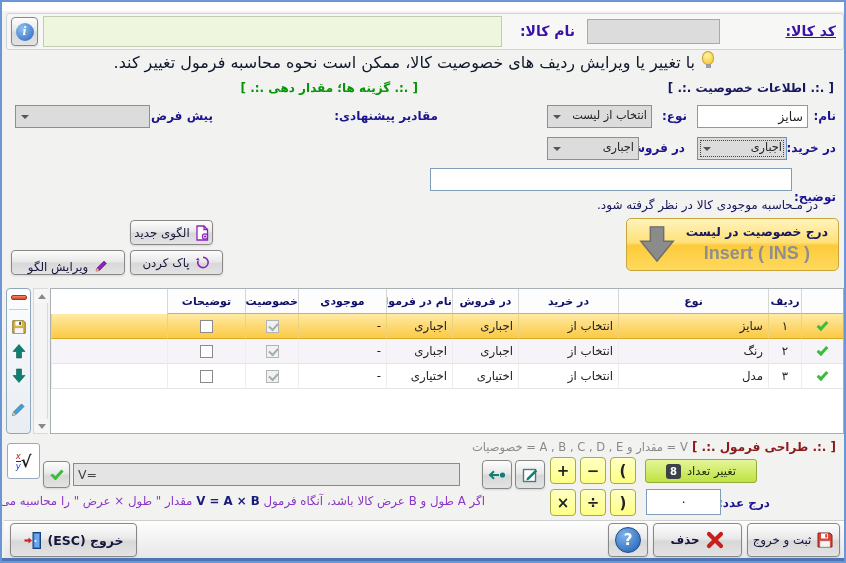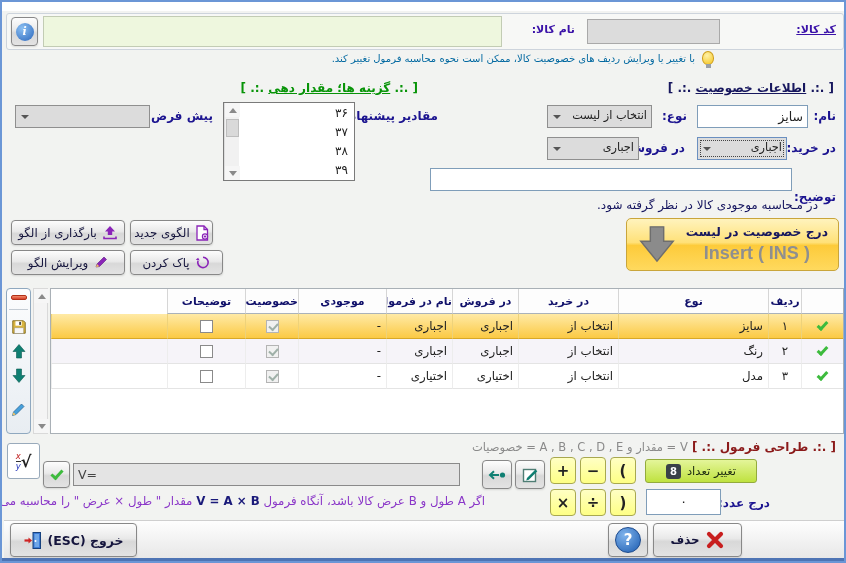--- a/index.html
+++ b/index.html
@@ -4,21 +4,21 @@
 <style>
   html,body{margin:0;padding:0;background:#fff;}
   *{box-sizing:border-box;}
   .win{position:relative;width:846px;height:563px;background:#f2f3f1;border:2px solid #6b96d6;
        font-family:"DejaVu Sans",sans-serif;direction:rtl;overflow:hidden;}
   .abs{position:absolute;}
   .titlestrip{position:absolute;top:0;left:0;right:0;height:9px;background:#ffffff;}
   .bottom-edge{position:absolute;left:0;right:0;bottom:0;height:3px;background:#4e74b4;}
 
   .lbl{position:absolute;white-space:nowrap;font-size:12px;font-weight:700;color:#1c1490;}
-  .lbl-purple{color:#3a12a8;font-size:11px;}
+  .lbl-purple{color:#3a12a8;font-size:14px;}
 
   .panel-top{position:absolute;left:4px;top:11px;width:838px;height:37px;background:#f7f8f6;
              border:1px solid #cdd4dc;border-radius:3px;}
 
   .field{position:absolute;border:1px solid #7f9db9;background:#fff;font-size:12.5px;color:#222;
          padding:2px 4px;line-height:17px;}
   .field-grey{background:#dcdcdc;border-color:#a9a9a9;}
   .field-green{background:#eef7de;border-color:#c2ccb4;}
   .combo{position:absolute;background:#dcdcdc;border:1px solid #8f8f8f;font-size:11.3px;color:#222;
          padding:3px 4px 0 18px;text-align:right;}
@@ -34,30 +34,30 @@
 
   .infobtn{left:9px;top:15px;width:27px;height:29px;}
   .circle-i{width:18px;height:18px;border-radius:50%;
             background:radial-gradient(circle at 35% 30%,#8cc0f2,#2a66bc);
             color:#fff;font:italic 700 11px "DejaVu Serif",serif;display:flex;align-items:center;justify-content:center;}
   .helpcircle{width:26px;height:26px;border-radius:50%;
               background:radial-gradient(circle at 35% 30%,#7fb3ec,#1d5cb0);
               border:1px solid #1c4a8e;color:#fff;font-size:15px;font-weight:700;
               display:flex;align-items:center;justify-content:center;}
 
-  .warn{position:absolute;right:149px;top:51px;font-size:10px;color:#0369a1;white-space:nowrap;}
+  .warn{position:absolute;right:149px;top:51px;font-size:16px;color:#0f172a;white-space:nowrap;}
   .bulb{position:absolute;left:700px;top:49px;width:12px;height:14px;border-radius:50% 50% 46% 46%;
         background:radial-gradient(circle at 40% 30%,#fff2a8,#f5c51f);border:1px solid #cf9d1a;}
   .bulb:after{content:"";position:absolute;left:3px;bottom:-4px;width:5px;height:4px;background:#9aa0a8;}
 
   .sec-title{position:absolute;font-size:12px;font-weight:700;white-space:nowrap;}
   .sec-navy{color:#17175e;}
   .sec-green{color:#089408;}
   .sec-maroon{color:#8b1a1a;}
-  .sec-title .u{text-decoration:underline;}
+  .sec-title .u{}
   .legend-grey{color:#8a8a8a;font-weight:400;font-size:11.5px;}
 
   .cb{display:inline-block;width:13px;height:13px;border:1px solid #8a8a8a;background:#fff;position:relative;}
   .cb.checked:after{content:"";position:absolute;left:2px;top:2px;width:7px;height:4px;
        border-left:2px solid #333;border-bottom:2px solid #333;transform:rotate(-48deg);}
   .cb.grey{background:#f1f1f1;border-color:#b4b4b4;}
   .cb.grey.checked:after{border-color:#9fb0a8;}
 
   .gcheck{display:inline-block;width:11px;height:6px;border-left:3px solid #3dbb3d;
           border-bottom:3px solid #3dbb3d;transform:rotate(-48deg);margin-top:-3px;}
@@ -164,64 +164,38 @@
     <span class="chev"></span>
     <span>اجباری</span>
   </div>
 
   <div class="lbl" style="right:8px;top:188px;text-align:center;">توضیح:</div>
   <div class="field abs" style="left:428px;top:166px;width:362px;height:23px;"></div>
 
   <div class="lbl" style="right:26px;top:196px;font-weight:400;color:#14145e;">در مـحاسبه موجودی کالا در نظر گرفته شود.</div>
 
   <div class="lbl" style="right:406px;top:107px;">مقادیر پیشنهادی:</div>
-  <div class="listbox">
-    <div class="lb-items">
-      <div>۳۶</div>
-      <div>۳۷</div>
-      <div>۳۸</div>
-      <div>۳۹</div>
-    </div>
-    <div class="lb-scroll">
-      <div class="sbtn" style="top:0;">
-          <span class="tri-up"></span>
-        </div>
-      <div class="thumb" style="top:16px;height:18px;"></div>
-      <div class="sbtn" style="bottom:0;">
-          <span class="tri-down"></span>
-        </div>
-    </div>
-  </div>
   <div class="lbl" style="right:631px;top:107px;">پیش فرض:</div>
   <div class="combo" style="left:13px;top:103px;width:135px;height:23px;">
     <span class="chev"></span>
     <span></span>
   </div>
 
-  <div class="btn" style="left:9px;top:218px;width:114px;height:25px;">
-    <span>
-        <svg width="16" height="15" viewBox="0 0 16 15">
-          <path d="M8 1 L13 6.5 H10.2 V10 H5.8 V6.5 H3 Z" fill="#8a24b8"></path>
-          <path d="M2 11.5 v2 h12 v-2" fill="none" stroke="#8a24b8" stroke-width="1.6"></path>
-        </svg>
-      </span>
-    <span class="txt">بارگذاری از الگو</span>
-  </div>
   <div class="btn" style="left:128px;top:218px;width:83px;height:25px;">
     <span>
         <svg width="14" height="16" viewBox="0 0 14 16">
           <path d="M2 1 h7 l3.5 3.5 V15 H2 Z" fill="#fff" stroke="#8a24b8" stroke-width="1.3"></path>
           <path d="M9 1 v3.5 h3.5" fill="none" stroke="#8a24b8" stroke-width="1.3"></path>
           <circle cx="10" cy="11.5" r="2.6" fill="#fff" stroke="#8a24b8" stroke-width="1.2"></circle>
           <path d="M10 10.3 v2.4 M8.8 11.5 h2.4" stroke="#8a24b8" stroke-width="1.1"></path>
         </svg>
       </span>
     <span class="txt">الگوی جدید</span>
   </div>
-  <div class="btn" style="left:9px;top:248px;width:114px;height:25px;">
+  <div class="btn" style="left:9px;top:248px;width:114px;height:25px;align-items:flex-end;">
     <span>
         <svg width="15" height="15" viewBox="0 0 15 15">
           <path d="M3 12 l1-3 7-7 2.5 2.5 -7 7 z" fill="#8a24b8" stroke="#5e1880" stroke-width=".6"></path>
           <path d="M4 9 l2.3 2.3 -3.3 1 z" fill="#f2c464"></path>
         </svg>
       </span>
     <span class="txt">ویرایش الگو</span>
   </div>
   <div class="btn" style="left:128px;top:248px;width:93px;height:25px;">
     <span>
@@ -427,15 +401,26 @@
     <span class="helpcircle">?</span>
   </div>
   <div class="btn" style="left:651px;top:521px;width:89px;height:34px;font-weight:700;">
     <span>
         <svg width="20" height="18" viewBox="0 0 20 18">
           <path d="M4 3 L16 15 M16 3 L4 15" stroke="#c81e1e" stroke-width="4.2" stroke-linecap="round"></path>
         </svg>
       </span>
     <span class="txt">حذف</span>
   </div>
+  <div class="btn" style="left:745px;top:521px;width:93px;height:34px;">
+    <span>
+        <svg width="18" height="18" viewBox="0 0 18 18">
+          <path d="M2 2 h12 l2 2 v12 h-14 z" fill="#d8453a" stroke="#8e2019"></path>
+          <rect x="5" y="2.5" width="7" height="5" fill="#fff"></rect>
+          <rect x="9.2" y="3.2" width="2" height="3.4" fill="#d8453a"></rect>
+          <rect x="4" y="10" width="10" height="6" fill="#f4f4f4" stroke="#aaa" stroke-width=".5"></rect>
+        </svg>
+      </span>
+    <span class="txt">ثبت و خروج</span>
+  </div>
 
   <div class="bottom-edge"></div>
 </div>
 
 </body></html>

